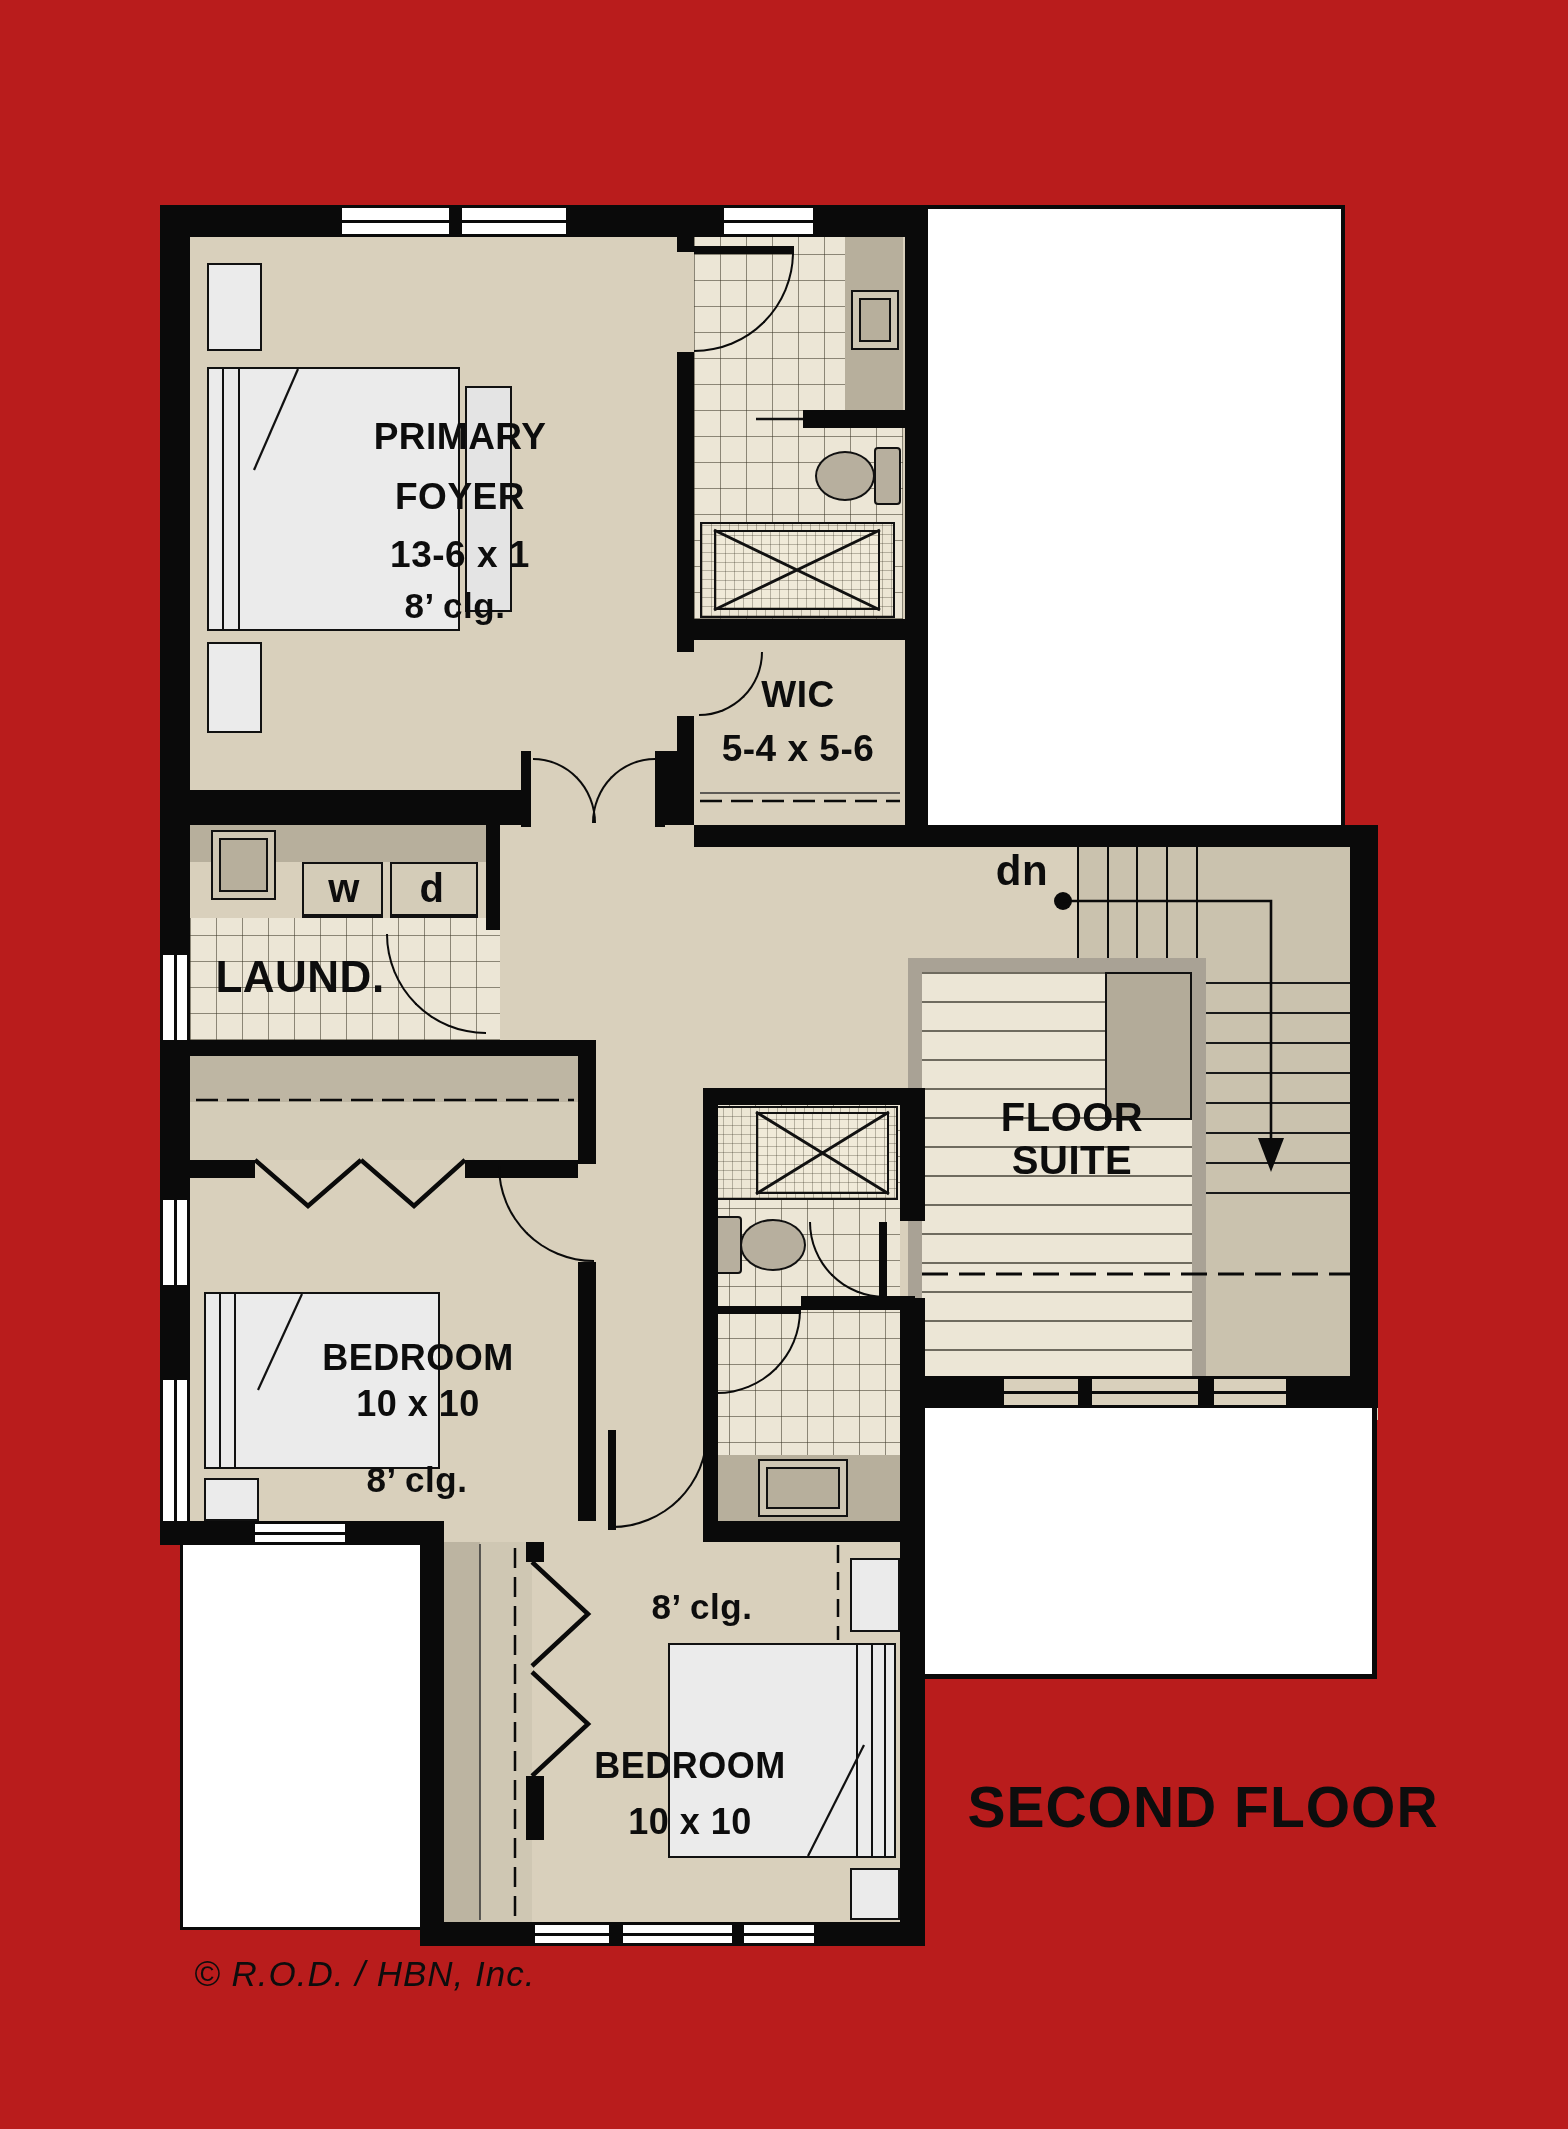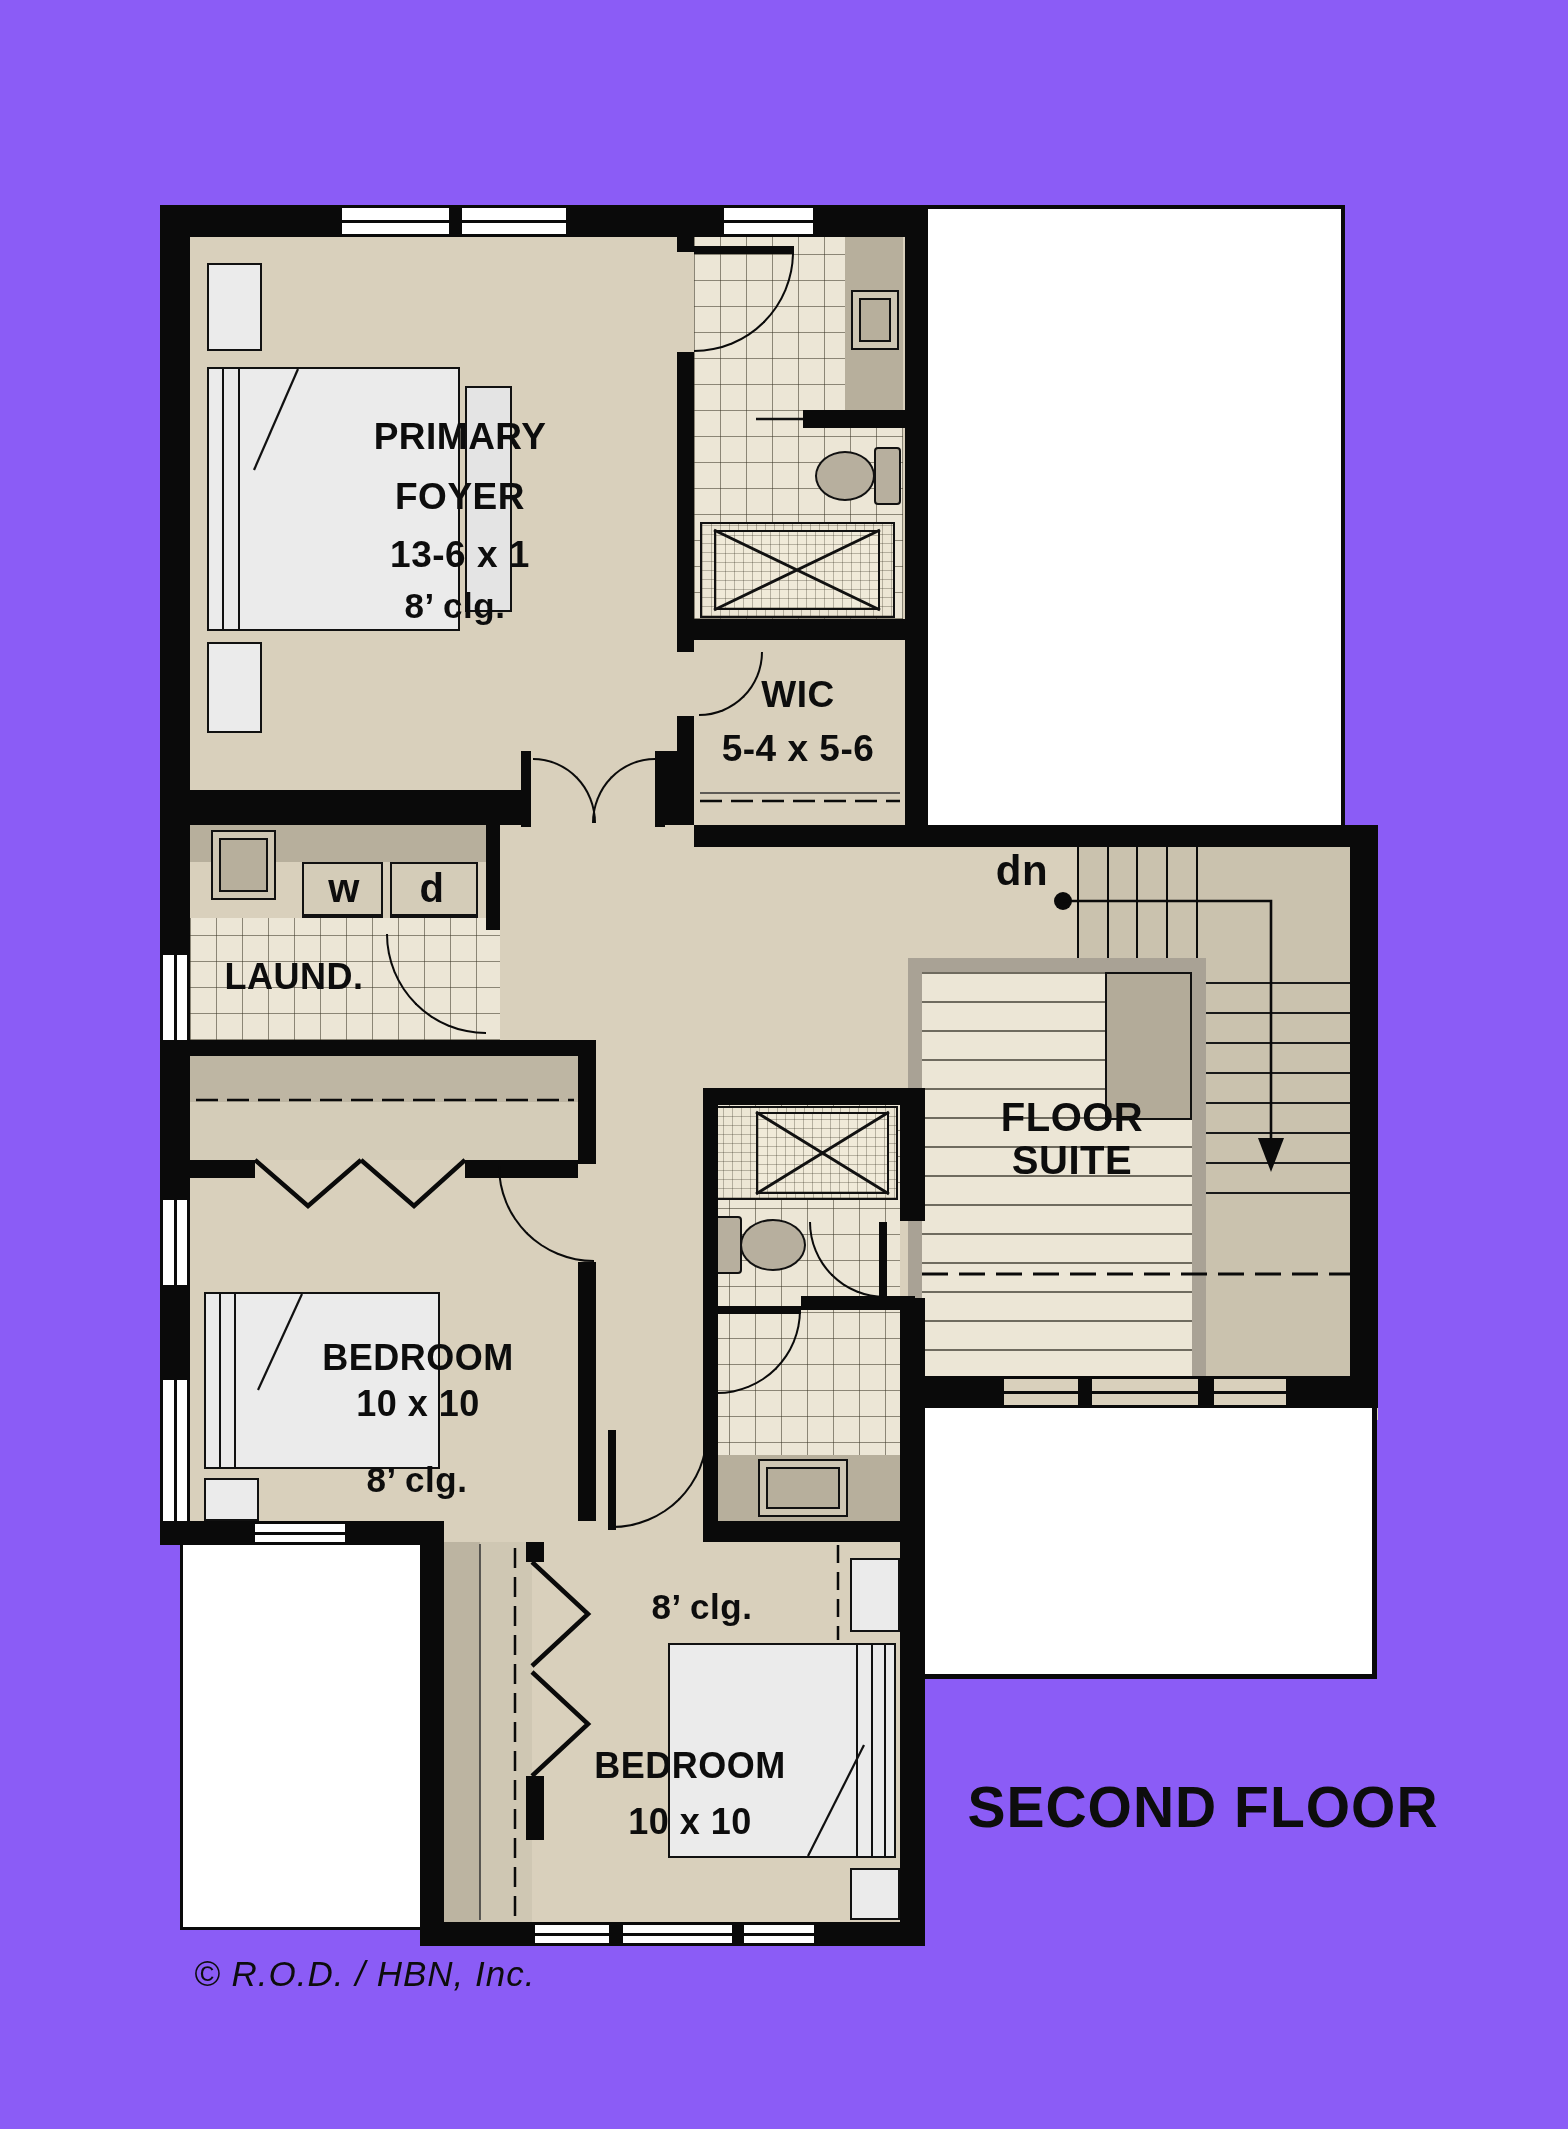--- a/index.html
+++ b/index.html
@@ -1,16 +1,16 @@
 <!DOCTYPE html>
 <html><head>
 <meta charset="utf-8">
 <style>
   html,body{margin:0;padding:0;background:#fff}
-  #canvas{position:relative;width:1568px;height:2129px;background:#8b5cf6;overflow:hidden;
+  #canvas{position:relative;width:1568px;height:2129px;background:#b91c1c;overflow:hidden;
           font-family:"Liberation Sans","DejaVu Sans",sans-serif}
   .abs{position:absolute}
   .tan{background:#d9d0bc}
   .wall{position:absolute;background:#0a0a0a}
   .thin{position:absolute;background:#0a0a0a}
   .white{position:absolute;background:#ffffff}
   .dark{position:absolute;background:#b7af9c}
   .mid{position:absolute;background:#cac2ae}
   .tile{position:absolute;background-color:#ece6d6;
         background-image:repeating-linear-gradient(0deg,rgba(60,55,40,.55) 0 1.4px,transparent 1.4px 26px),
@@ -228,21 +228,21 @@
   <div class="arc bl" style="left:809px;top:1222px;width:76px;height:76px"></div>
   <div class="arc br" style="left:717px;top:1310px;width:84px;height:84px"></div>
   <div class="arc br" style="left:612px;top:1432px;width:96px;height:96px"></div>
 
   <div class="lbl" style="left:460px;top:437px;font-size:37px">PRIMARY</div>
   <div class="lbl" style="left:460px;top:497px;font-size:37px">FOYER</div>
   <div class="lbl" style="left:460px;top:555px;font-size:37px">13-6 x 1</div>
   <div class="lbl" style="left:455px;top:606px;font-size:35px">8’ clg.</div>
   <div class="lbl" style="left:798px;top:695px;font-size:37px">WIC</div>
   <div class="lbl" style="left:798px;top:749px;font-size:37px">5-4 x 5-6</div>
-  <div class="lbl" style="left:294px;top:977px;font-size:36px">LAUND.</div>
+  <div class="lbl" style="left:300px;top:977px;font-size:44px">LAUND.</div>
   <div class="lbl" style="left:344px;top:888px;font-size:40px">w</div>
   <div class="lbl" style="left:432px;top:888px;font-size:40px">d</div>
   <div class="lbl" style="left:1022px;top:871px;font-size:42px">dn</div>
   <div class="lbl" style="left:1072px;top:1117px;font-size:40px">FLOOR</div>
   <div class="lbl" style="left:1072px;top:1160px;font-size:40px">SUITE</div>
   <div class="lbl" style="left:418px;top:1358px;font-size:36px">BEDROOM</div>
   <div class="lbl" style="left:418px;top:1404px;font-size:36px">10 x 10</div>
   <div class="lbl" style="left:417px;top:1480px;font-size:35px">8’ clg.</div>
   <div class="lbl" style="left:702px;top:1607px;font-size:35px">8’ clg.</div>
   <div class="lbl" style="left:690px;top:1766px;font-size:36px">BEDROOM</div>

